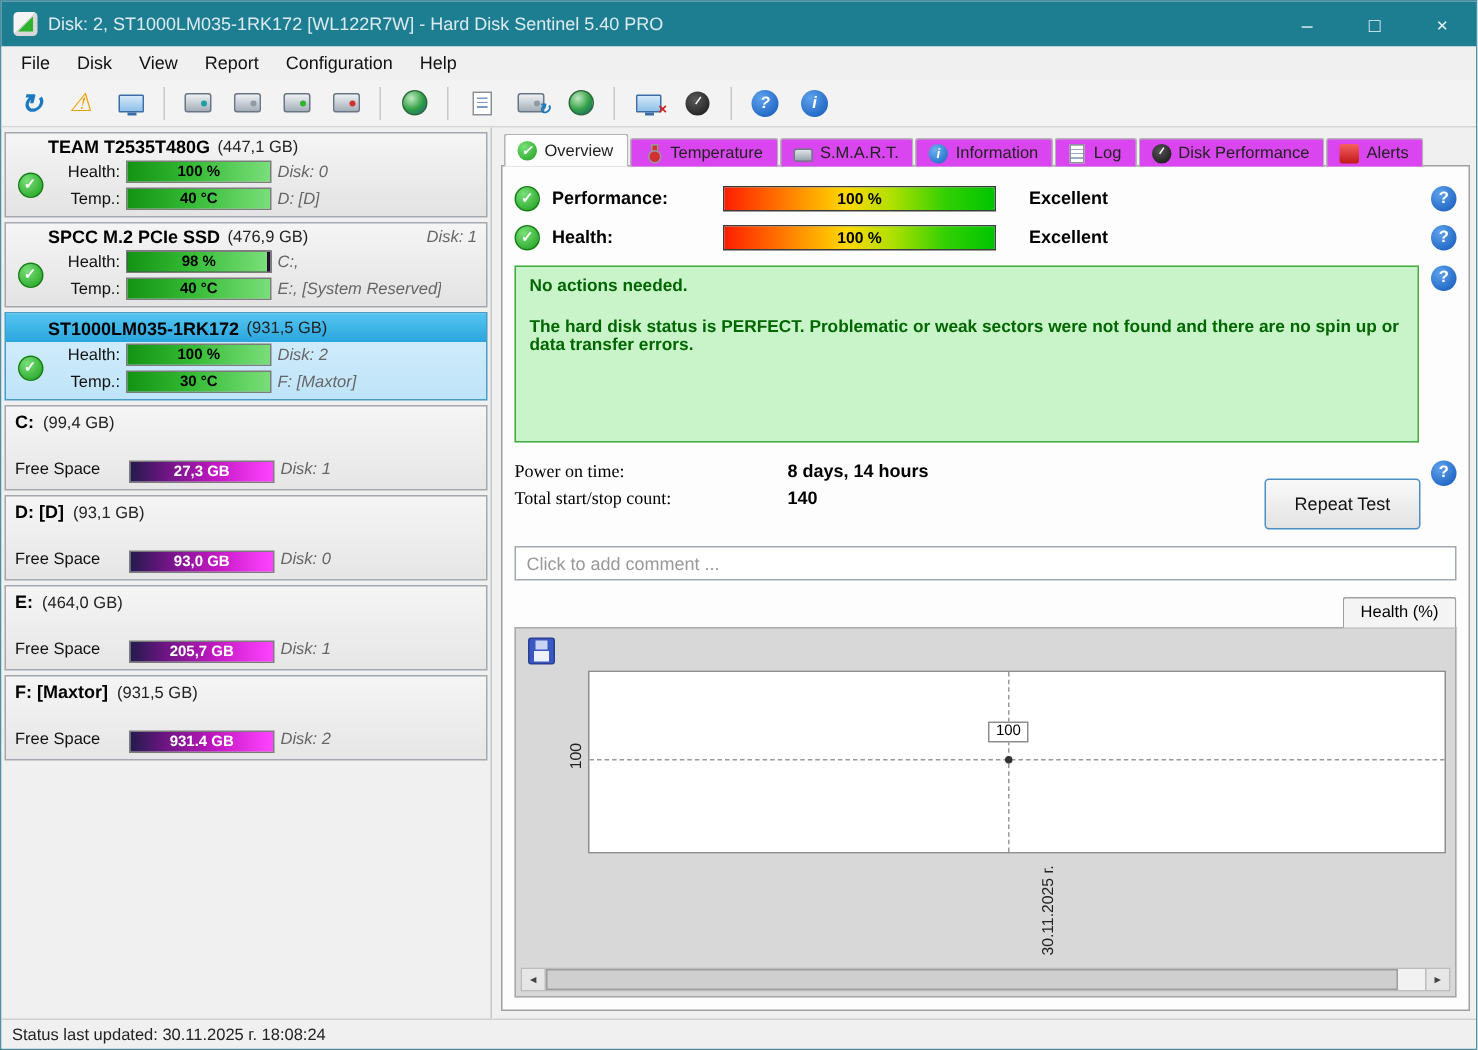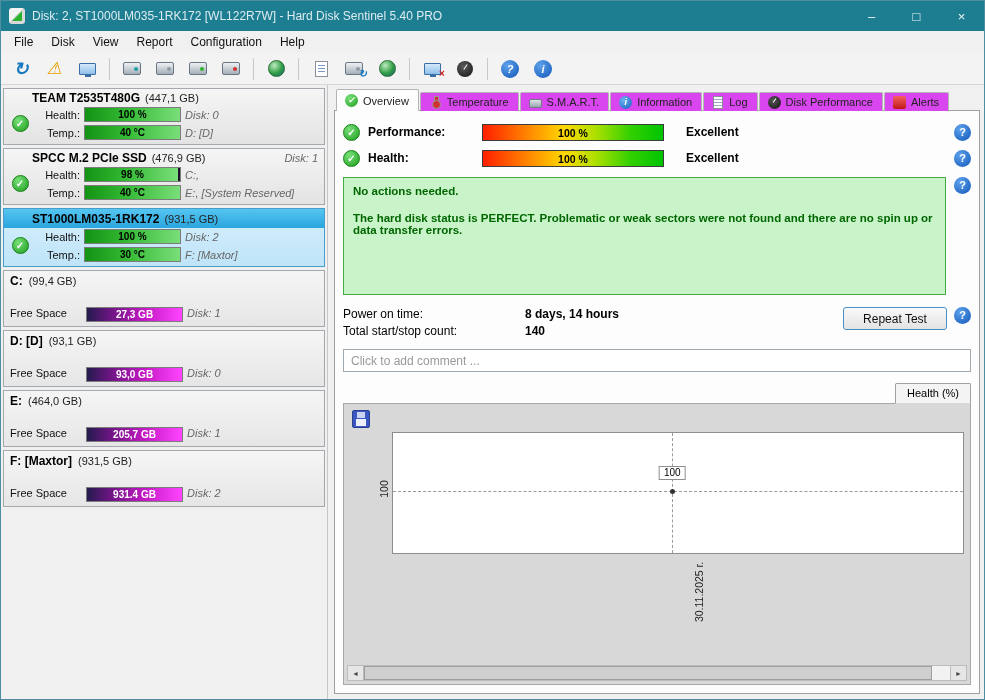--- a/index.html
+++ b/index.html
@@ -131,25 +131,25 @@
     background:radial-gradient(circle at 35% 30%, #5ea2ec, #1056b8); }
 
   .status-row { display:flex; gap:8px; margin-top:6px; flex:0 0 auto; }
   .status-box { flex:1; background:#c9f4c9; border:1px solid #44aa44; padding:7px 9px;
     color:#006600; font-weight:bold; font-size:11.5px; height:118px; }
   .status-box p + p { margin-top:15px; }
 
   .info-row { display:flex; margin-top:12px; flex:0 0 auto; }
   .info-list { flex:1; display:flex; flex-direction:column; gap:3px; }
   .irow { display:flex; font-size:12px; }
-  .ilabel { width:182px; }
+  .ilabel { width:182px;font-family:Liberation Serif, serif; }
   .ivalue { font-weight:bold; }
   .info-actions { display:flex; align-items:flex-start; gap:7px; }
-  .btn { width:104px; height:23px; font-family:inherit; font-size:12px; color:#111;
-    background:linear-gradient(#f9f9f9,#e3e3e3); border:1px solid #4a90c4; border-radius:3px; }
+  .btn { width:104px; height:34px; font-family:inherit; font-size:12px; color:#111;
+    background:linear-gradient(#f9f9f9,#e3e3e3); border:1px solid #4a90c4; border-radius:3px;margin-top:12px; }
 
   .comment-input { margin-top:11px; height:23px; border:1px solid #a0a8b0; padding:0 7px;
     font-family:inherit; font-size:12px; color:#333; flex:0 0 auto; width:100%; background:#fff; }
   .comment-input::placeholder { color:#999; }
 
   .chart-tabs { margin-top:10px; height:21px; flex:0 0 auto; padding-left:1px;text-align:right; }
   .chart-tab { display:inline-block; padding:3px 11px 4px 11px; font-size:11px; background:#f4f4f4;
     border:1px solid #a0a0a0; border-bottom:1px solid #d8d8d8; border-radius:2px 2px 0 0;
     position:relative; top:1px; z-index:2; }
   .chart-panel { flex:1; background:#d8d8d8; border:1px solid #a8a8a8; position:relative; min-height:120px; }
@@ -526,14 +526,17 @@
               <div class="scroll-thumb"></div>
             </div>
             <span class="scroll-btn">►</span>
           </div>
         </div>
 
       </div>
     </div>
   </div>
 
+  <div class="statusbar">
+    <span>Status last updated: 30.11.2025 г. 18:08:24</span>
+  </div>
 
 </div>
 
 </body></html>

